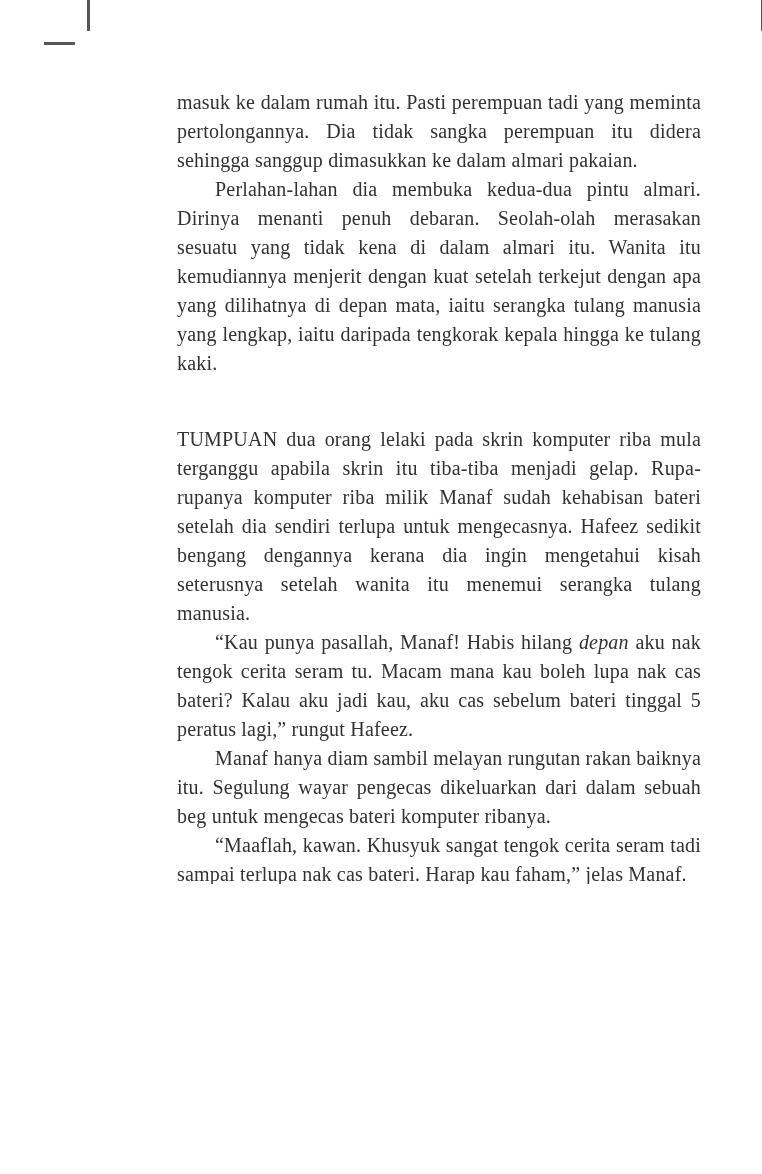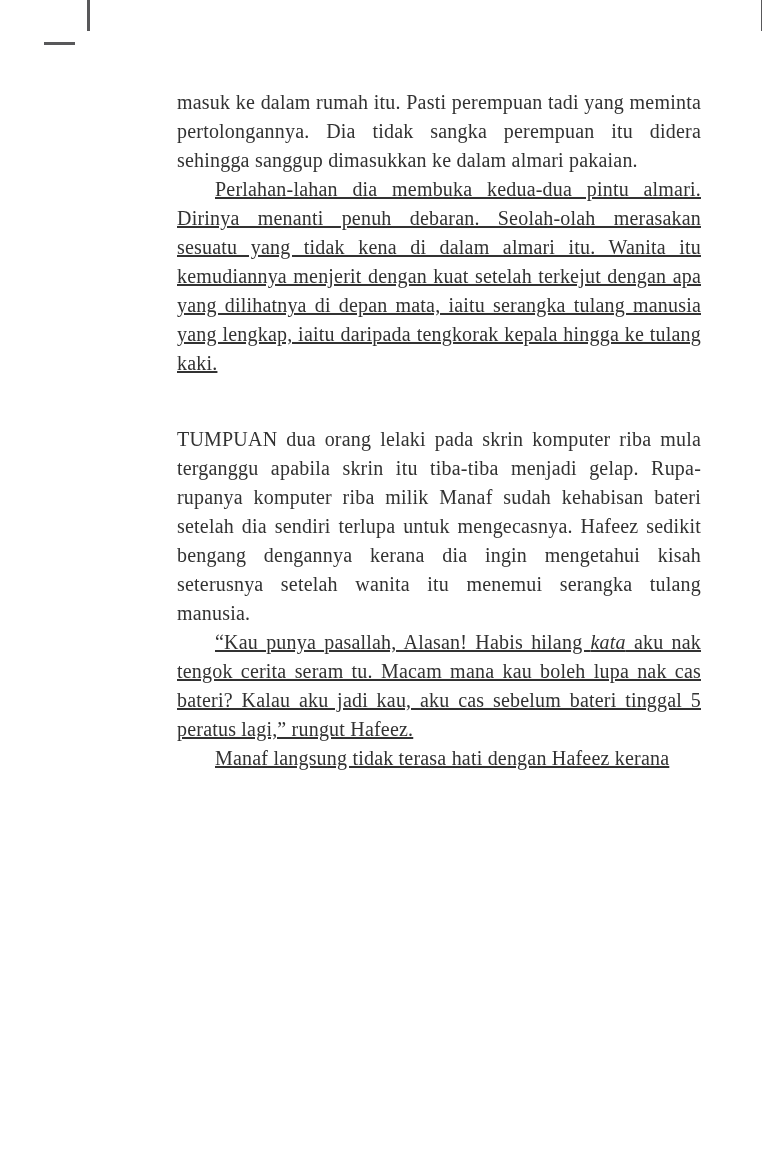--- a/index.html
+++ b/index.html
@@ -34,21 +34,21 @@
     position: absolute;
     left: 133px;
     top: 88px;
     width: 524px;
     font-size: 20px;
     line-height: 29px;
     text-align: justify;
     letter-spacing: 0.2px;
   }
   .para { margin: 0; }
-  .para.indent { text-indent: 38px; text-decoration: underline; }
+  .para.indent { text-indent: 38px; }
   .para.section-break { margin-top: 47px; }
   .bold { font-weight: normal; }
   .italic { font-style: italic; }
 
   .page-footer {
     position: absolute;
     left: 133px;
     top: 1062px;
     width: 524px;
     text-align: right;
@@ -68,18 +68,20 @@
   <div class="crop tr-h"></div>
   <div class="crop bl-h"></div>
   <div class="crop bl-v"></div>
   <div class="crop br-h"></div>
   <div class="crop br-v"></div>
 
   <div class="body-text">
       <p class="para"><span>masuk ke dalam rumah itu. Pasti perempuan tadi yang meminta pertolongannya. Dia tidak sangka perempuan itu didera sehingga sanggup dimasukkan ke dalam almari pakaian.</span></p>
       <p class="para indent"><span>Perlahan-lahan dia membuka kedua-dua pintu almari. Dirinya menanti penuh debaran. Seolah-olah merasakan sesuatu yang tidak kena di dalam almari itu. Wanita itu kemudiannya menjerit dengan kuat setelah terkejut dengan apa yang dilihatnya di depan mata, iaitu serangka tulang manusia yang lengkap, iaitu daripada tengkorak kepala hingga ke tulang kaki.</span></p>
       <p class="para section-break"><span class="bold">TUMPUAN</span><span> dua orang lelaki pada skrin komputer riba mula terganggu apabila skrin itu tiba-tiba menjadi gelap. Rupa-rupanya komputer riba milik Manaf sudah kehabisan bateri setelah dia sendiri terlupa untuk mengecasnya. Hafeez sedikit bengang dengannya kerana dia ingin mengetahui kisah seterusnya setelah wanita itu menemui serangka tulang manusia.</span></p>
-      <p class="para indent"><span>“Kau punya pasallah, Alasan! Habis hilang </span><span class="italic">kata</span><span> aku nak tengok cerita seram tu. Macam mana kau boleh lupa nak cas bateri? Kalau aku jadi kau, aku cas sebelum bateri tinggal 5 peratus lagi,” rungut Hafeez.</span></p>
+      <p class="para indent"><span>“Kau punya pasallah, Manaf! Habis hilang </span><span class="italic">depan</span><span> aku nak tengok cerita seram tu. Macam mana kau boleh lupa nak cas bateri? Kalau aku jadi kau, aku cas sebelum bateri tinggal 5 peratus lagi,” rungut Hafeez.</span></p>
+      <p class="para indent"><span>Manaf hanya diam sambil melayan rungutan rakan baiknya itu. Segulung wayar pengecas dikeluarkan dari dalam sebuah beg untuk mengecas bateri komputer ribanya.</span></p>
+      <p class="para indent"><span>“Maaflah, kawan. Khusyuk sangat tengok cerita seram tadi sampai terlupa nak cas bateri. Harap kau faham,” jelas Manaf.</span></p>
       <p class="para indent"><span>Manaf langsung tidak terasa hati dengan Hafeez kerana</span></p>
     </div>
 
 
 </div>
 
 </body></html>

